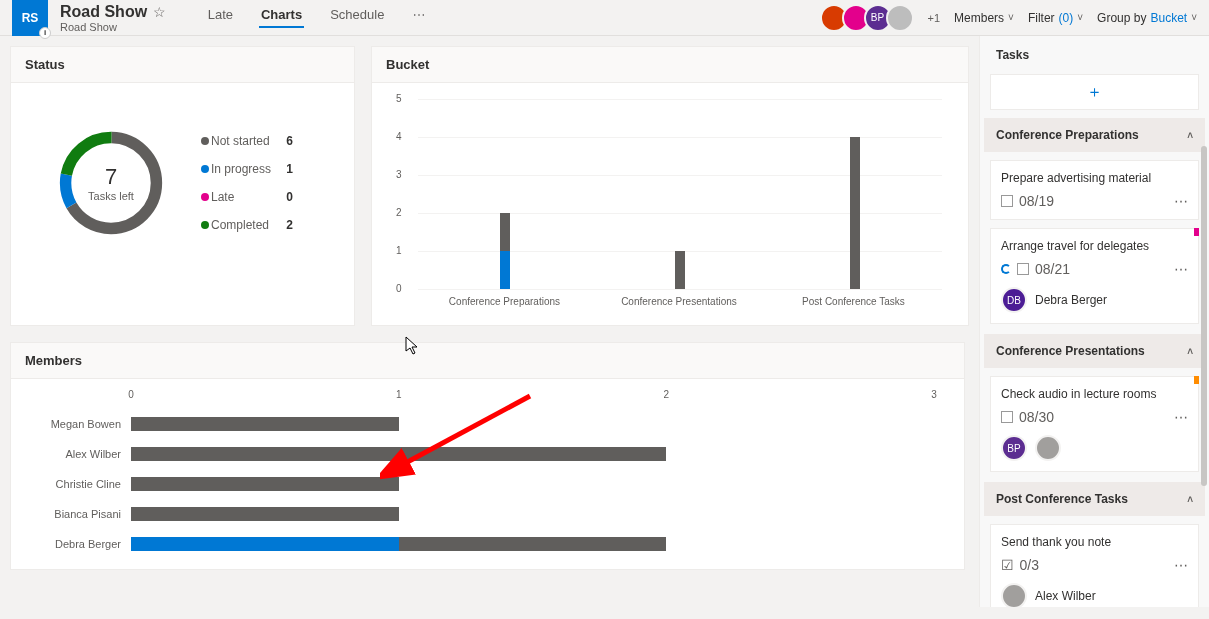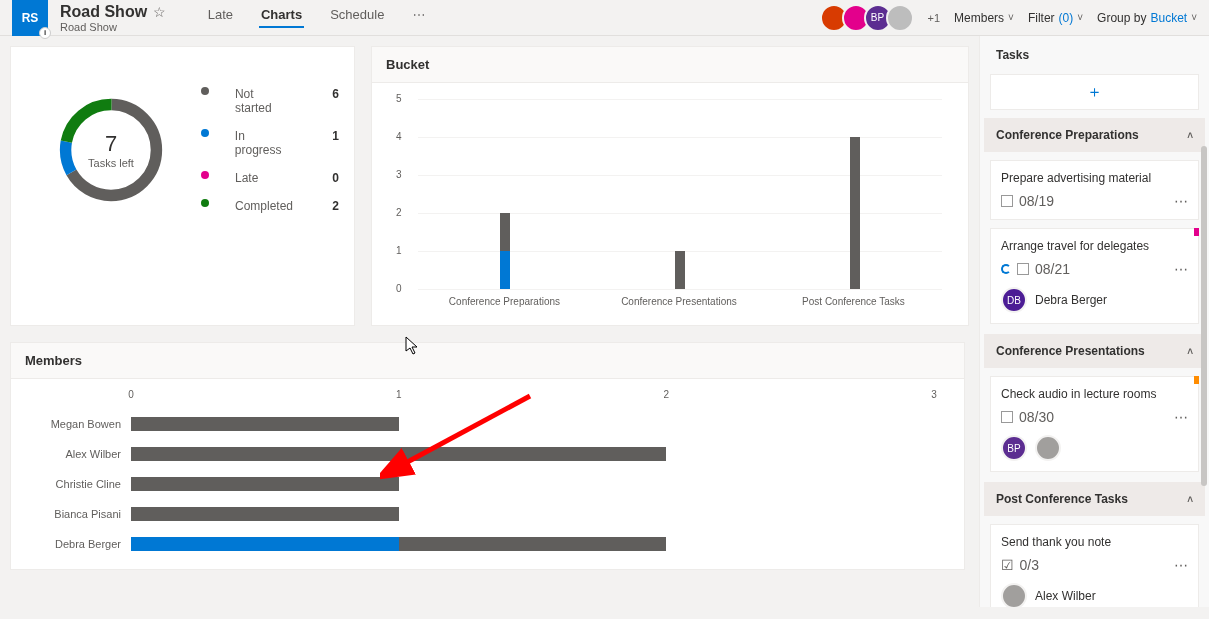--- a/index.html
+++ b/index.html
@@ -31,21 +31,21 @@
   .card-h { padding: 10px 14px; font-size: 13px; font-weight: 600; background: #faf9f8; border-bottom: 1px solid #edebe9; }
   .card-b { padding: 16px; }
 
   .status-card { width: 345px; height: 280px; }
   .status-body { display: flex; align-items: center; gap: 30px; }
   .donut-wrap { position: relative; width: 120px; height: 120px; }
   .donut-center { position: absolute; inset: 0; display: flex; flex-direction: column; align-items: center; justify-content: center; }
   .donut-center .num { font-size: 22px; }
   .donut-center .lbl { font-size: 11px; color: #605e5c; }
   .legend { display: flex; flex-direction: column; gap: 14px; }
-  .legend-row { display: flex; gap: 26px; font-size: 12px; color: #605e5c; }
+  .legend-row { display: flex; align-items: center; gap: 2px; font-size: 12px; color: #605e5c; }
   .dot { width: 8px; height: 8px; border-radius: 50%; }
   .legend-row .count { margin-left: auto; font-weight: 600; color: #323130; width: 20px; text-align: right; }
 
   .bucket-card { flex: 1; height: 280px; }
   .bucket-chart { position: relative; height: 210px; padding-left: 30px; }
   .gridline { position: absolute; left: 30px; right: 10px; border-top: 1px solid #f3f2f1; }
   .gridline span { position: absolute; left: -22px; top: -7px; font-size: 10px; color: #605e5c; }
   .bars-area { position: absolute; left: 30px; right: 10px; top: 0; bottom: 20px; display: flex; justify-content: space-around; align-items: flex-end; }
   .bar-group { display: flex; flex-direction: column; align-items: center; width: 33%; }
   .stack { width: 10px; display: flex; flex-direction: column-reverse; }
@@ -127,20 +127,21 @@
       <span class="chev">˅</span>
     </div>
   </div>
 </div>
 
 <div class="content">
   <div class="charts" style="position:relative;">
 
     <div class="row">
       <div class="card status-card">
+        <div class="card-h">Status</div>
         <div class="card-b status-body" style="padding-top:40px;padding-left:40px;">
           <div class="donut-wrap">
             <svg viewBox="0 0 42 42" width="120" height="120">
               <circle cx="21" cy="21" r="15.9" fill="none" stroke="#605e5c" stroke-width="4" stroke-dasharray="66.7 33.3" stroke-dashoffset="25"></circle>
               <circle cx="21" cy="21" r="15.9" fill="none" stroke="#0078d4" stroke-width="4" stroke-dasharray="11.1 88.9" stroke-dashoffset="58.3"></circle>
               <circle cx="21" cy="21" r="15.9" fill="none" stroke="#107c10" stroke-width="4" stroke-dasharray="22.2 77.8" stroke-dashoffset="47.2"></circle>
             </svg>
             <div class="donut-center">
               <div class="num">7</div>
               <div class="lbl">Tasks left</div>

